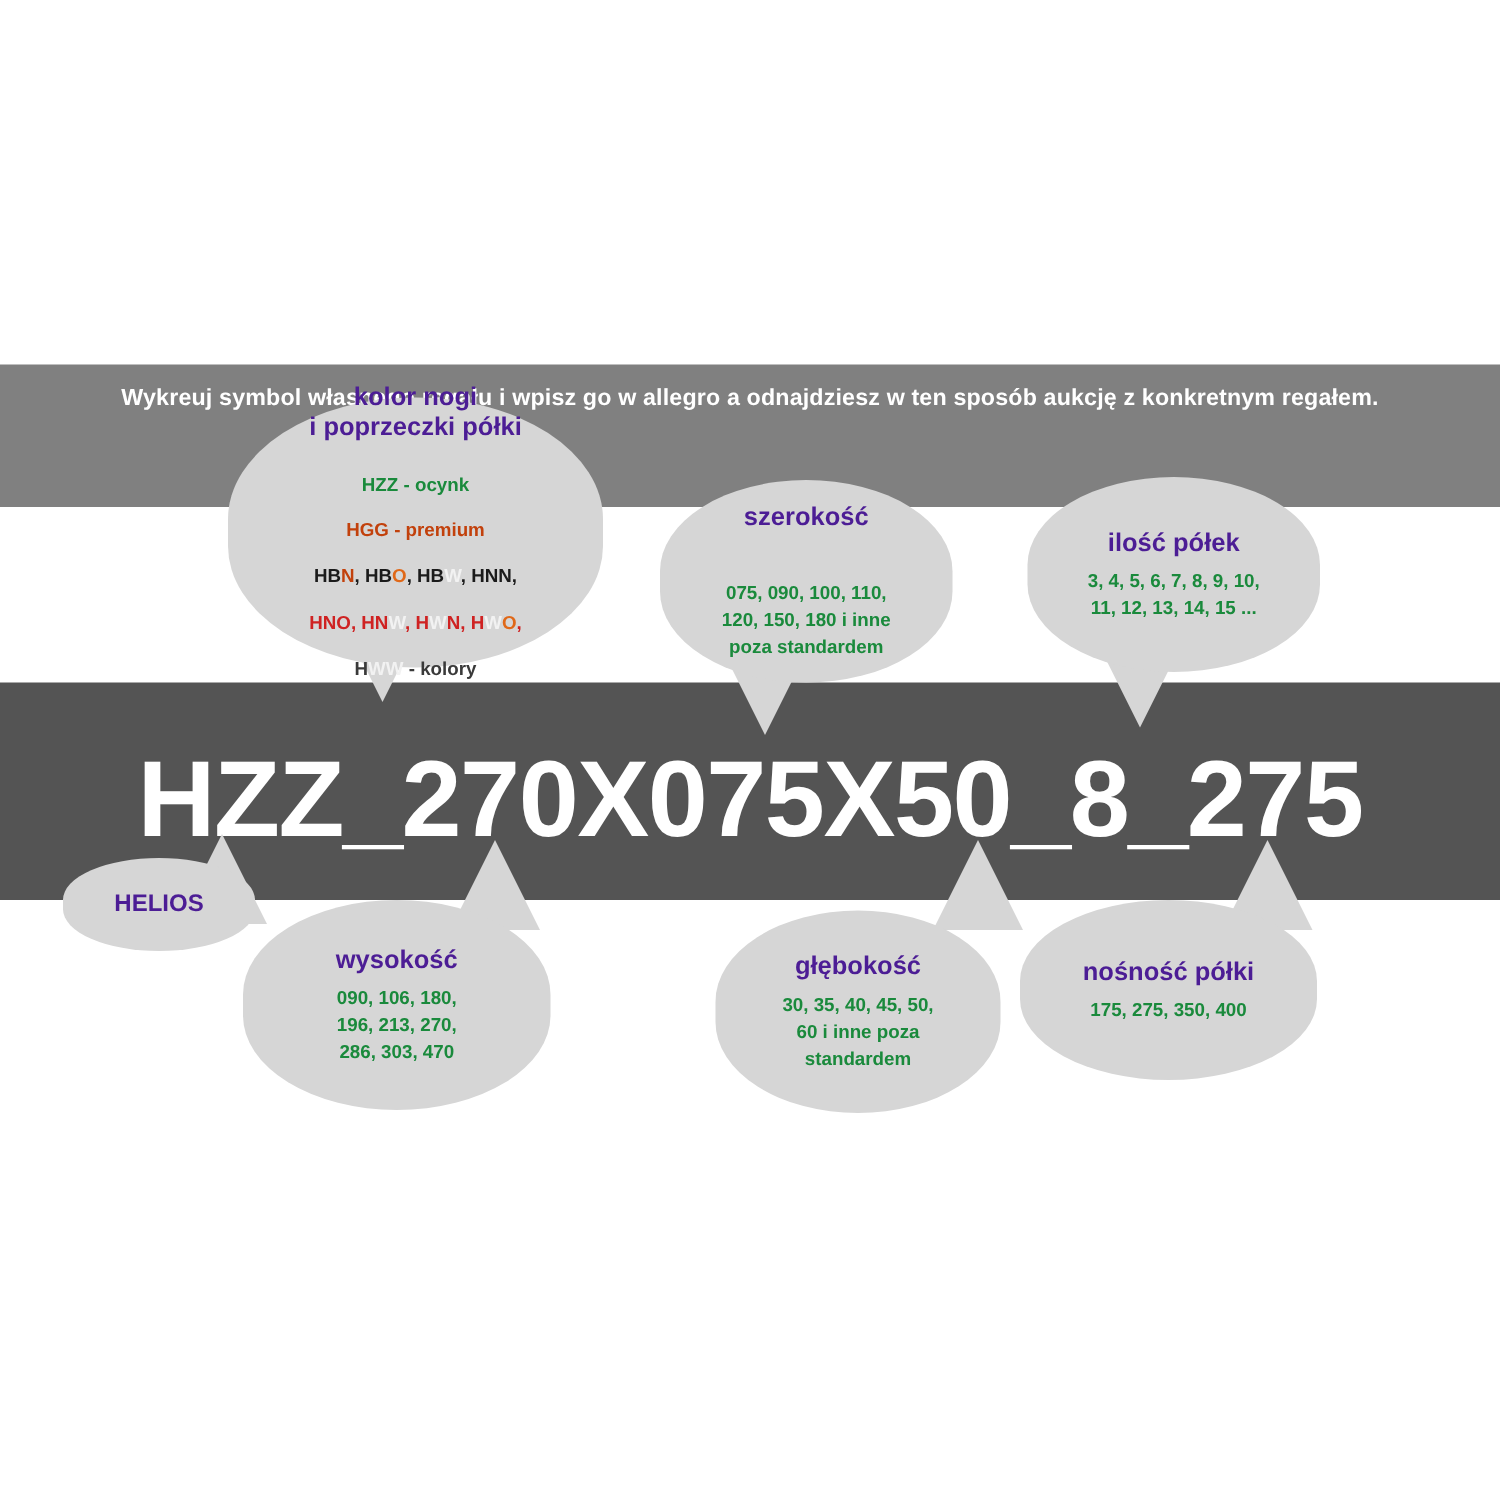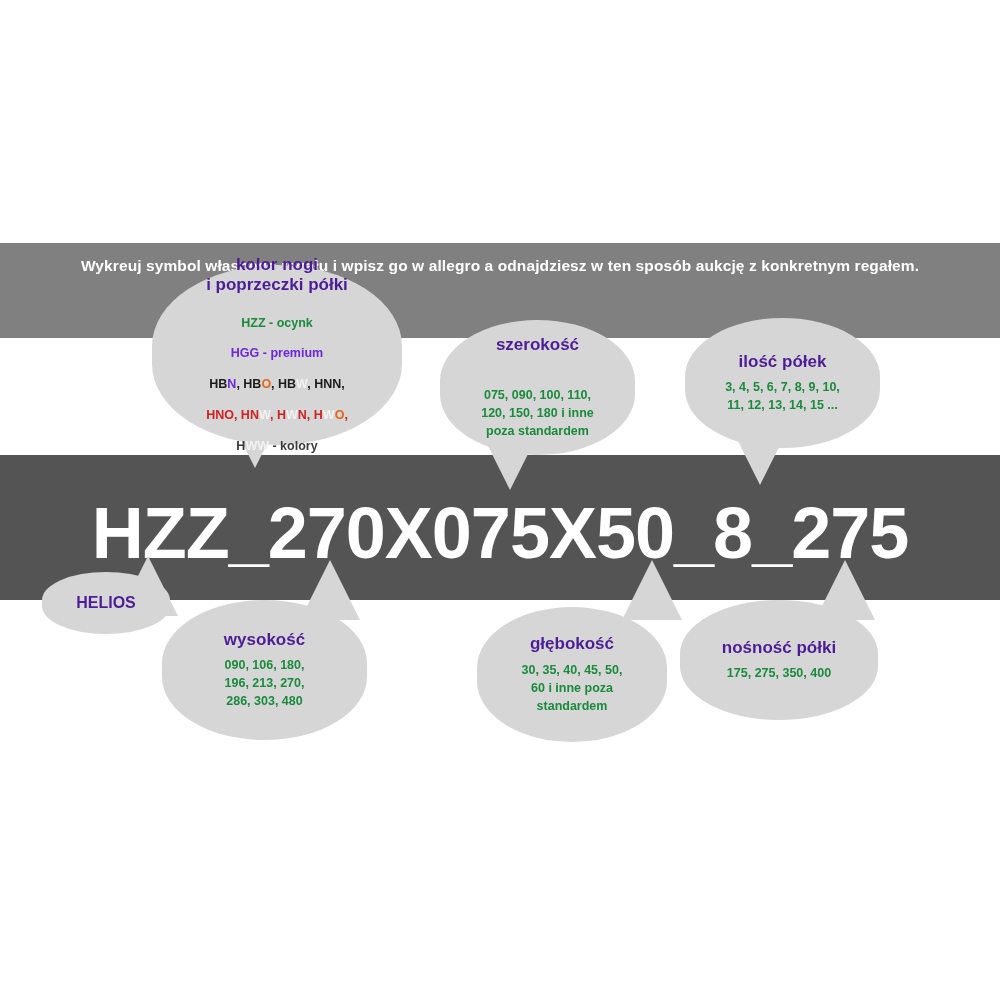--- a/index.html
+++ b/index.html
@@ -105,21 +105,21 @@
     border-width: 60px 30px 0 30px;
     border-color: #d6d6d6 transparent transparent transparent;
   }
   .tail-up {
     border-width: 0 30px 60px 30px;
     border-color: transparent transparent #d6d6d6 transparent;
   }
 
   
   .c-green  { color: #1a8a3c; }
-  .c-blue   { color: #6d28d9; }
+  .c-blue   { color: #c2410c; }
   .c-orange { color: #e06818; }
   .c-red    { color: #cf2222; }
   .c-black  { color: #1b1b1b; }
   .c-white  { color: #f2f2f2; }
   .c-dark   { color: #3a3a3a; }
 
   .kolor-line { line-height: 1.5; font-size: 12.5px; font-weight: bold; margin-top: 12px; }
 </style>
 </head>
 <body>
@@ -180,21 +180,21 @@
   </div>
 
   <div class="bubble small" style="left:42px; top:572px; width:128px; height:62px;">
     <div class="b-title">HELIOS</div>
   </div>
 
   <div class="bubble" style="left:162px; top:600px; width:205px; height:140px;">
     <div class="b-title">wysokość</div>
     <div class="b-body" style="white-space: pre-line;">090, 106, 180,
 196, 213, 270,
-286, 303, 480</div>
+286, 303, 470</div>
   </div>
 
   <div class="bubble" style="left:477px; top:607px; width:190px; height:135px;">
     <div class="b-title">głębokość</div>
     <div class="b-body" style="white-space: pre-line;">30, 35, 40, 45, 50,
 60 i inne poza
 standardem</div>
   </div>
 
   <div class="bubble" style="left:680px; top:600px; width:198px; height:120px;">

